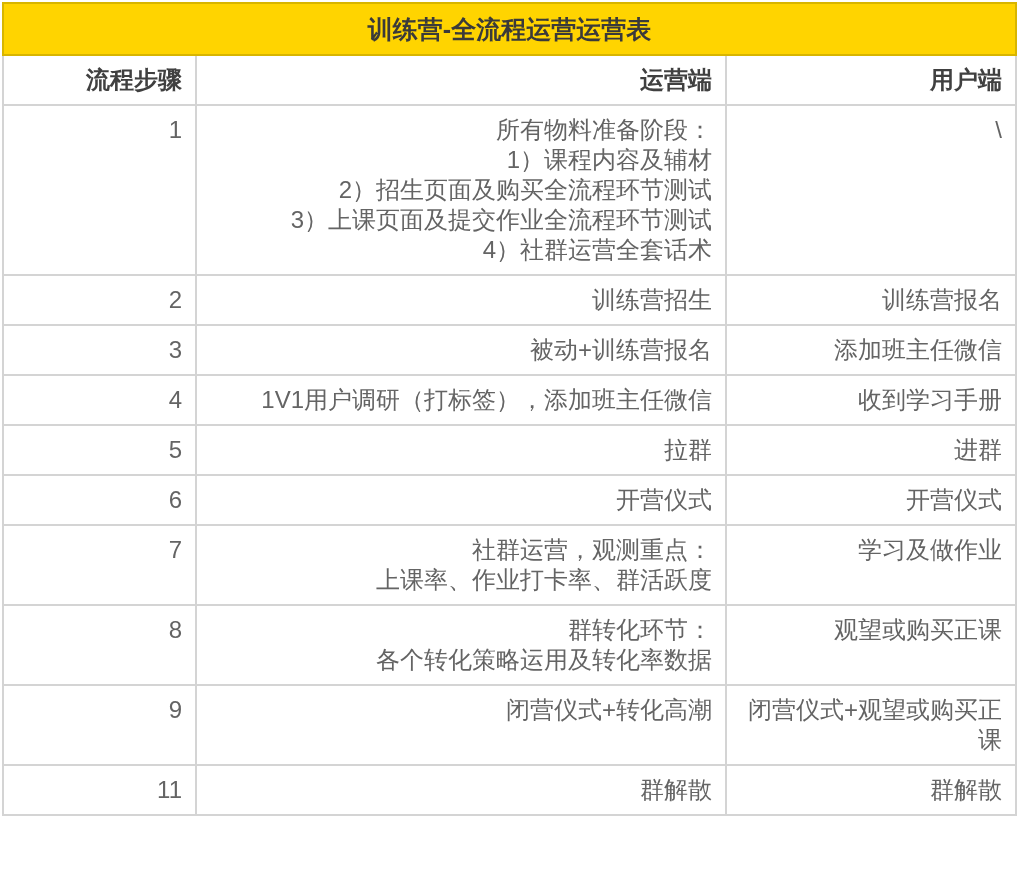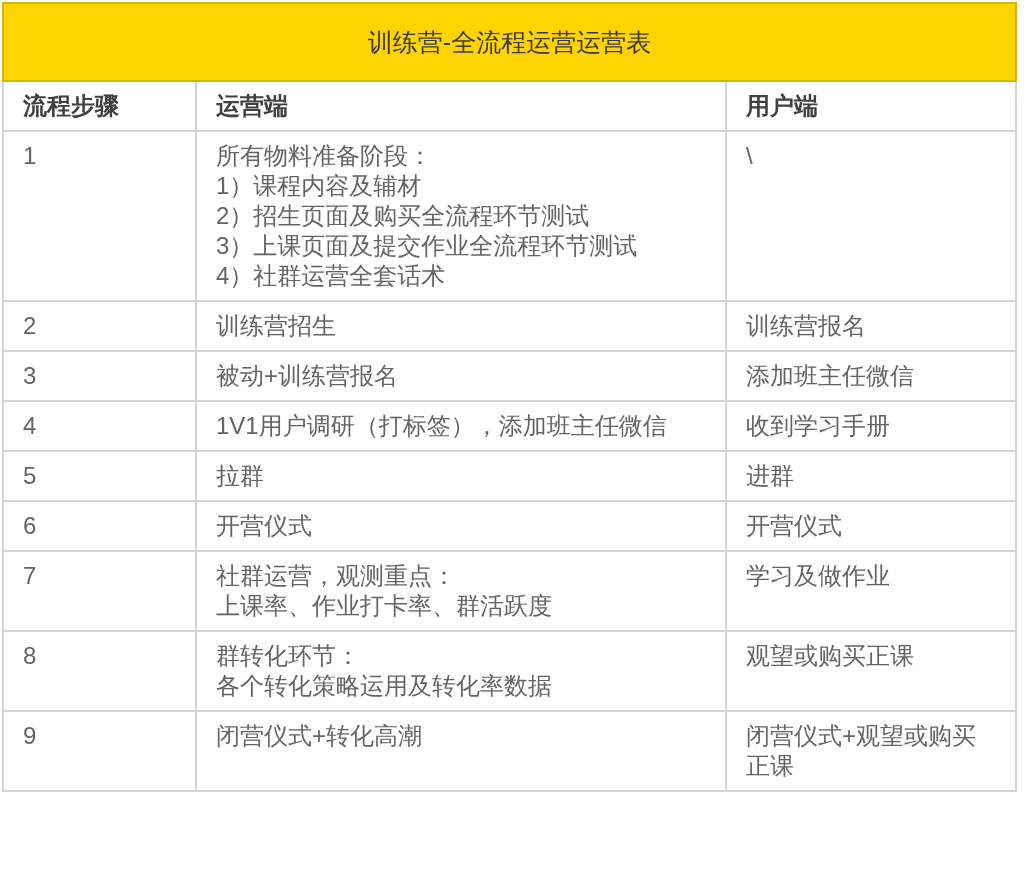--- a/index.html
+++ b/index.html
@@ -20,37 +20,37 @@
   table.flow-table {
     border-collapse: collapse;
     table-layout: fixed;
     width: 1015px;
   }
   col.col-step { width: 193px; }
   col.col-ops  { width: 530px; }
   col.col-user { width: auto; }
   th, td {
     border: 2px solid var(--border);
-    padding: 9px 19px;
+    padding: 9px 13px;
     font-size: 24px;
     line-height: 30px;
     vertical-align: top;
-    text-align: left;
+    text-align: right;
     color: var(--body-text);
     font-weight: 400;
     word-break: break-all;
   }
   th.title-cell {
     background: var(--header-bg);
     color: var(--title-text);
     border-color: var(--title-border);
-    font-weight: 400;
+    font-weight: 700;
     text-align: center;
     font-size: 25px;
-    padding: 23px 8px;
+    padding: 10px 8px;
   }
   th.col-header {
     font-weight: 700;
     color: var(--header-text);
   }
   td.ops-cell { white-space: pre-line; }
 </style>
 </head>
 <body>
 
@@ -125,14 +125,19 @@
     <td class="user-cell">观望或购买正课</td>
   </tr>
 
   <tr>
     <td class="step-cell">9</td>
     <td class="ops-cell">闭营仪式+转化高潮</td>
     <td class="user-cell">闭营仪式+观望或购买正课</td>
   </tr>
 
 
+  <tr>
+    <td class="step-cell">11</td>
+    <td class="ops-cell">群解散</td>
+    <td class="user-cell">群解散</td>
+  </tr>
 </tbody>
 </table>
 
 </body></html>

